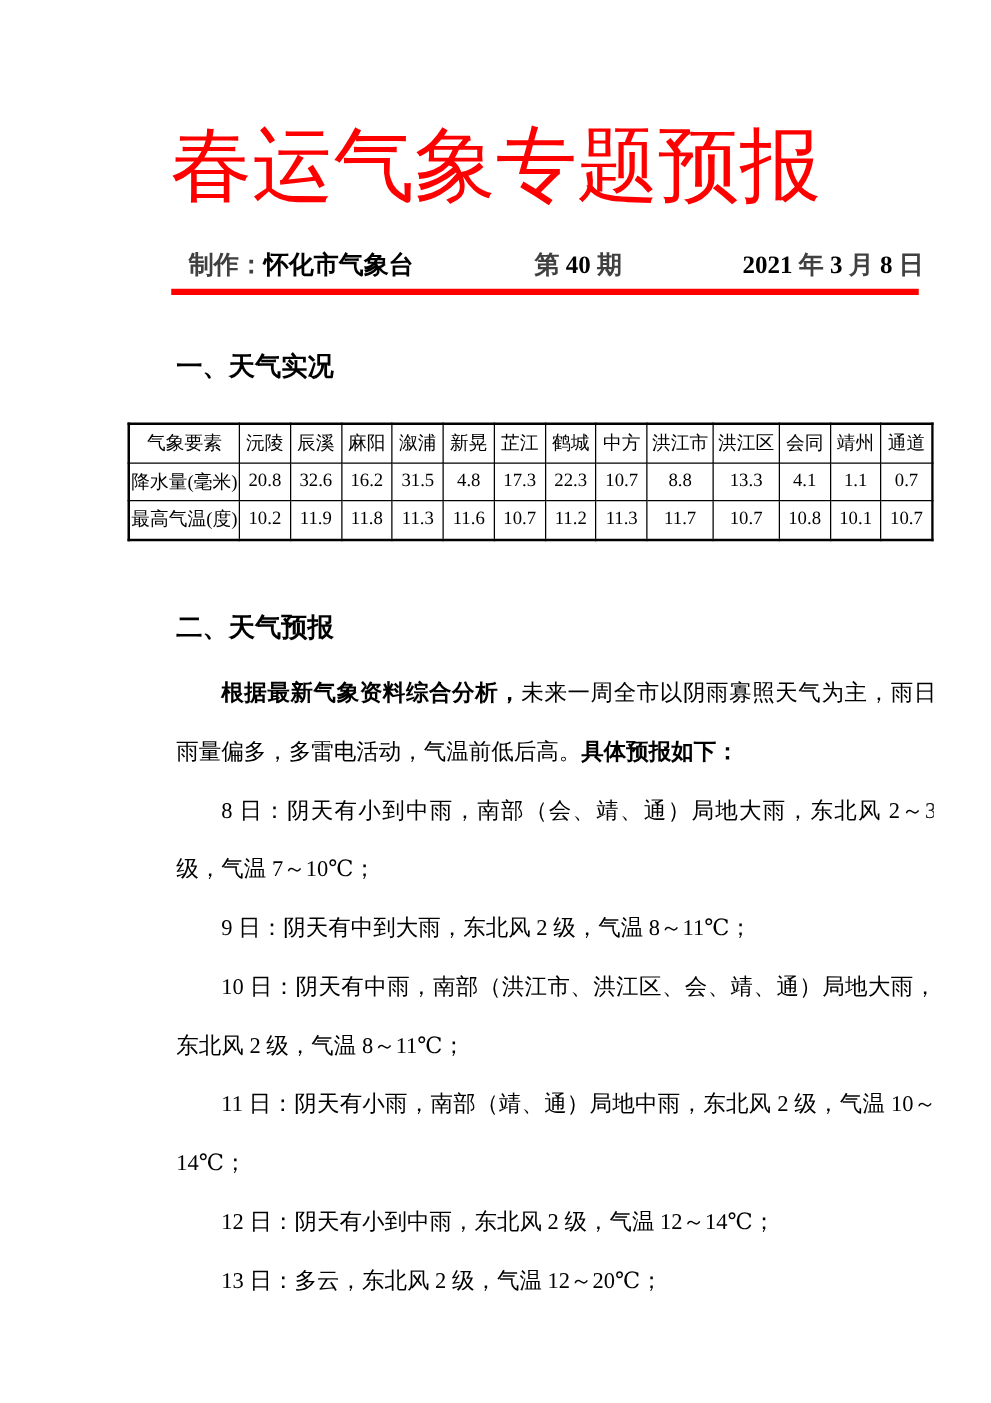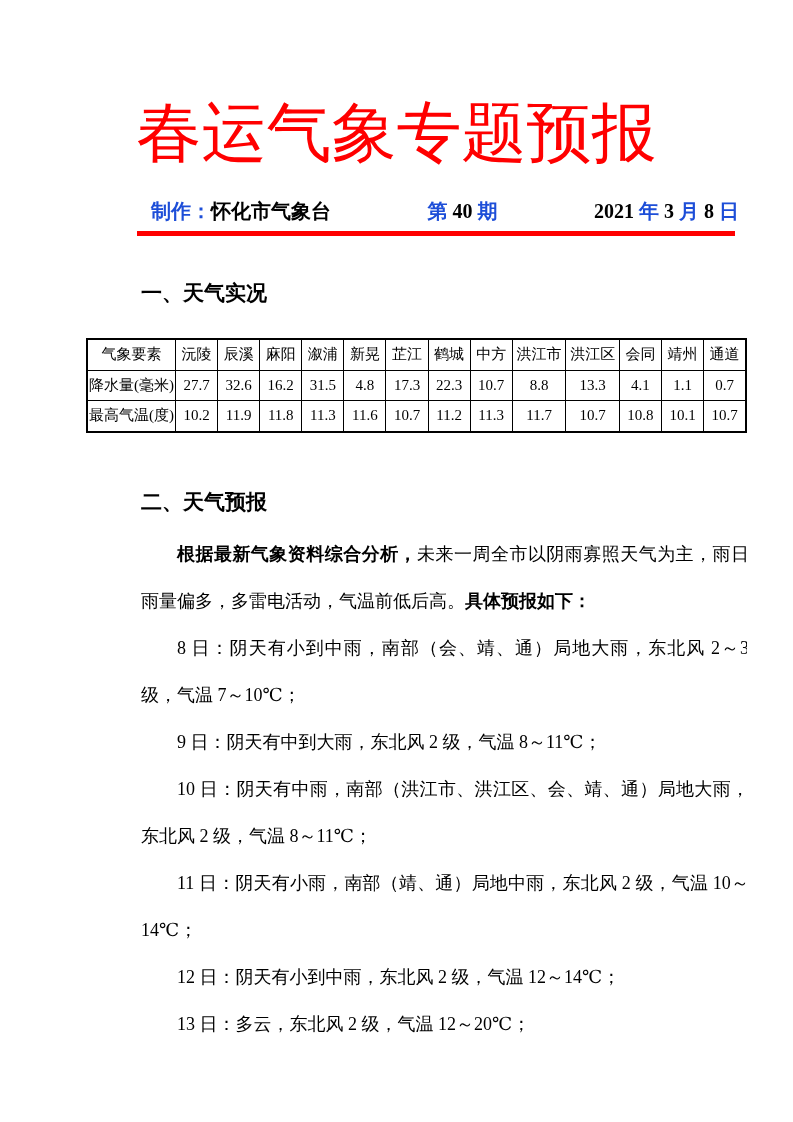--- a/index.html
+++ b/index.html
@@ -1,21 +1,21 @@
 <!DOCTYPE html>
 <html><head>
 <meta charset="utf-8">
 <style>
   html,body{margin:0;padding:0;background:#ffffff;}
   .page{
     position:relative;width:701px;height:1122px;background:#ffffff;
     font-family:"Liberation Serif","DejaVu Serif",serif;color:#000;
     overflow:hidden;margin:0 auto;
   }
-  .red{color:#1d4ed8;}
+  .red{color:#404040;}
   .doc-title{
     position:absolute;top:88px;left:0;width:100%;text-align:center;
     font-size:65px;line-height:90px;font-weight:400;color:#ff0000;
     white-space:nowrap;letter-spacing:0px;
   }
   .masthead{
     position:absolute;top:198px;left:105px;width:588px;
     display:flex;justify-content:space-between;align-items:baseline;
     font-size:20px;font-weight:700;white-space:nowrap;
   }
@@ -28,21 +28,21 @@
     font-family:"Liberation Sans","DejaVu Sans",sans-serif;
     white-space:nowrap;
   }
   .sec1{top:279px;}
   .sec2{top:488px;}
   .table-caption{
     position:absolute;top:313px;left:0;width:100%;text-align:center;
     font-size:17px;font-weight:700;white-space:nowrap;
   }
   table.wx{
-    position:absolute;top:338px;left:40px;
+    position:absolute;top:338px;left:56px;
     border-collapse:collapse;table-layout:fixed;
     border:2px solid #000;background:#fff;padding-left:42px;
   }
   table.wx th,table.wx td{
     border:1px solid #000;height:29.5px;text-align:center;vertical-align:middle;
     font-weight:400;font-size:15px;padding:0 1px;overflow:hidden;white-space:nowrap;
   }
   .content{
     position:absolute;top:531px;left:95px;width:608px;
   }
@@ -104,21 +104,21 @@
           <th>洪江市</th>
           <th>洪江区</th>
           <th>会同</th>
           <th>靖州</th>
           <th>通道</th>
         </tr>
       </thead>
       <tbody>
         <tr>
           <th>降水量(毫米)</th>
-          <td>27.7</td>
+          <td>20.8</td>
           <td>32.6</td>
           <td>16.2</td>
           <td>31.5</td>
           <td>4.8</td>
           <td>17.3</td>
           <td>22.3</td>
           <td>10.7</td>
           <td>8.8</td>
           <td>13.3</td>
           <td>4.1</td>

